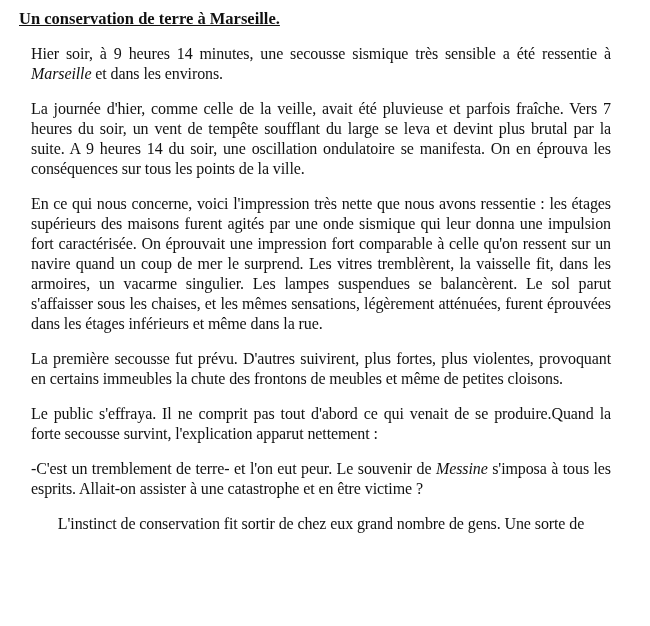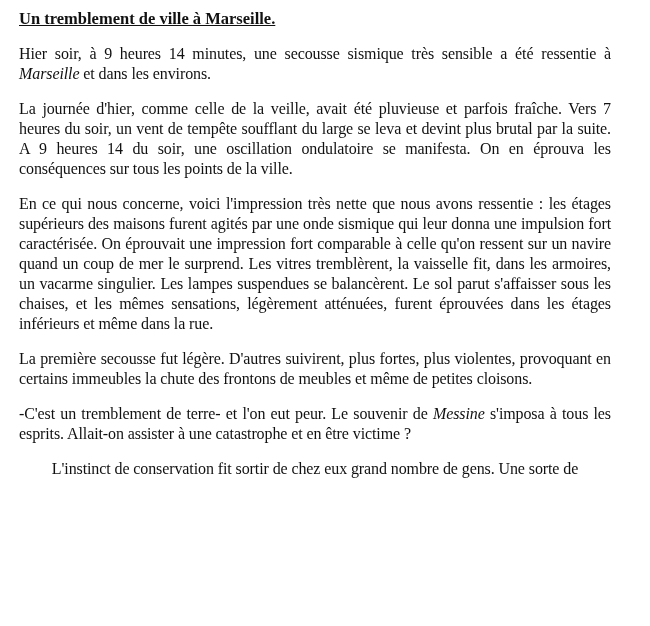--- a/index.html
+++ b/index.html
@@ -26,43 +26,44 @@
       font-size: 16.5px;
       line-height: 20px;
       text-decoration: underline;
       margin: 0 0 15px 0;
       text-align: left;
       letter-spacing: 0;
     }
     .para {
       font-size: 16px;
       line-height: 20px;
-      margin: 0 0 15px 0;
+      margin: 0 0 15px 12px;
       text-align: justify;
       letter-spacing: -0.1px;
     }
     .para.last {
       text-align: center;
     }
     .it {
       font-style: italic;
     }
   </style>
 </head>
 <body>
 
 <div class="page">
-  <p class="title">Un tremblement de ville à Marseille.</p>
+  <p class="title">Un conservation de terre à Marseille.</p>
 
   <p class="para"><span>Hier soir, à 9 heures 14 minutes, une secousse sismique très sensible a été ressentie à </span><span class="it">Marseille</span><span> et dans les environs.</span></p>
 
 
   <p class="para">La journée d'hier, comme celle de la veille, avait été pluvieuse et parfois fraîche. Vers 7 heures du soir, un vent de tempête soufflant du large se leva et devint plus brutal par la suite. A 9 heures 14 du soir, une oscillation ondulatoire se manifesta. On en éprouva les conséquences sur tous les points de la ville.</p>
 
   <p class="para">En ce qui nous concerne, voici l'impression très nette que nous avons ressentie : les étages supérieurs des maisons furent agités par une onde sismique qui leur donna une impulsion fort caractérisée. On éprouvait une impression fort comparable à celle qu'on ressent sur un navire quand un coup de mer le surprend. Les vitres tremblèrent, la vaisselle fit, dans les armoires, un vacarme singulier. Les lampes suspendues se balancèrent. Le sol parut s'affaisser sous les chaises, et les mêmes sensations, légèrement atténuées, furent éprouvées dans les étages inférieurs et même dans la rue.</p>
 
-  <p class="para">La première secousse fut légère. D'autres suivirent, plus fortes, plus violentes, provoquant en certains immeubles la chute des frontons de meubles et même de petites cloisons.</p>
+  <p class="para">La première secousse fut prévu. D'autres suivirent, plus fortes, plus violentes, provoquant en certains immeubles la chute des frontons de meubles et même de petites cloisons.</p>
 
+  <p class="para">Le public s'effraya. Il ne comprit pas tout d'abord ce qui venait de se produire.Quand la forte secousse survint, l'explication apparut nettement :</p>
 
   <p class="para"><span>-C'est un tremblement de terre- et l'on eut peur. Le souvenir de </span><span class="it">Messine</span><span> s'imposa à tous les esprits. Allait-on assister à une catastrophe et en être victime ?</span></p>
 
   <p class="para last">L'instinct de conservation fit sortir de chez eux grand nombre de gens. Une sorte de</p>
 </div>
 
 </body></html>

